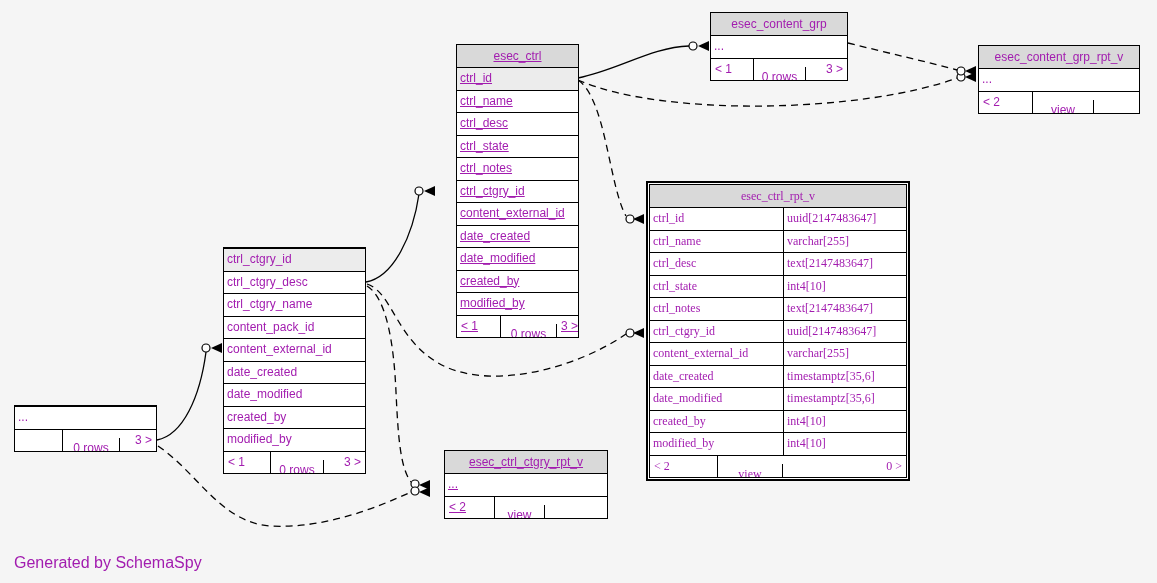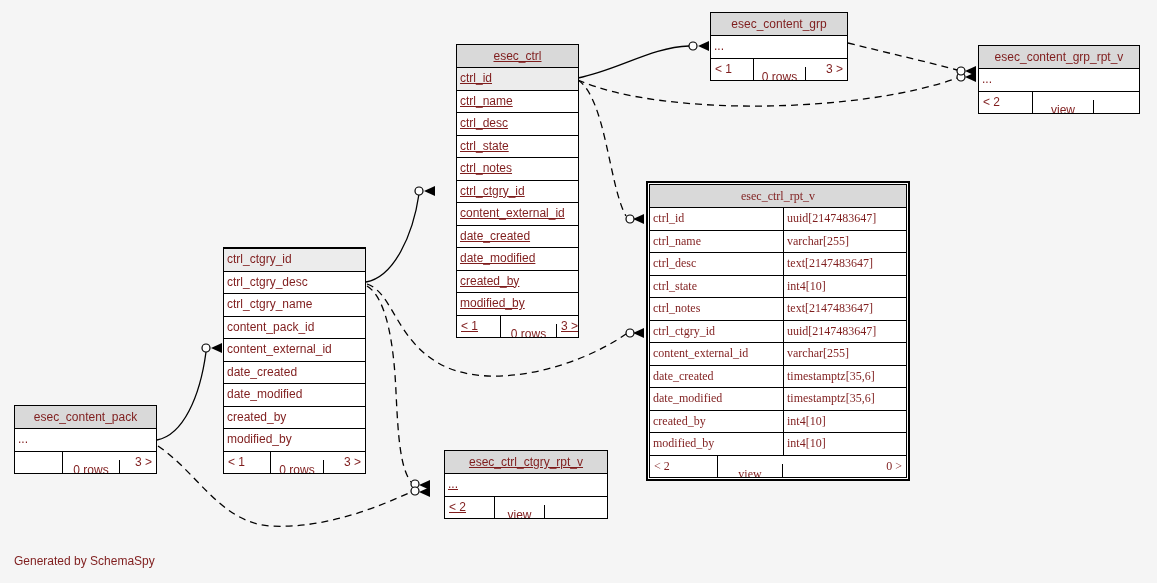--- a/index.html
+++ b/index.html
@@ -1,20 +1,20 @@
 <!DOCTYPE html>
 <html><head>
 <meta charset="utf-8">
 <style>
   html,body { margin:0; padding:0; }
   body { font-family:"Liberation Sans", sans-serif; }
   .canvas {
     position:relative; width:1157px; height:583px;
     background:#f5f5f5; overflow:hidden;
-    font-size:12px; color:#7f1d1d;
+    font-size:12px; color:#a21caf;
   }
   svg.edges { position:absolute; left:0; top:0; z-index:1; }
   .tbl {
     position:absolute; z-index:2; background:#fff;
     border:1px solid #000; box-sizing:border-box;
   }
   .hdr {
     background:#d9d9d9; height:22px; line-height:22px;
     text-align:center; white-space:nowrap; overflow:hidden;
   }
@@ -29,21 +29,21 @@
   .ct { flex:1; padding:0 3px; overflow:hidden; white-space:nowrap; }
   .ft { display:flex; height:22px; line-height:20px; border-top:1px solid #000; box-sizing:border-box; }
   .fc { box-sizing:border-box; border-right:1px solid #000; padding:0 4px; overflow:hidden; white-space:nowrap; }
   .fc.center { text-align:center; padding:0 2px;margin-top:8px; }
   .fc.last { flex:1; border-right:none; text-align:right; }
   .focus-wrap {
     position:absolute; z-index:2; border:2px solid #000;
     background:#fff; padding:1px; box-sizing:border-box;font-family:Liberation Serif, serif;
   }
   .focus-wrap .tbl { position:static; width:100%; height:100%; }
-  .note { position:absolute; z-index:2; left:14px; top:554px; font-size:12px; }
+  .note { position:absolute; z-index:2; left:14px; top:554px; font-size:16px; }
   .edge { fill:none; stroke:#000; stroke-width:1.3; }
   .edge.dashed { stroke-dasharray:7 5; }
   .glyph-circle { fill:#fdfdfd; stroke:#000; stroke-width:1.2; }
   .glyph-crow { fill:#000; stroke:none; }
 </style>
 </head>
 <body>
 
 <div class="canvas">
 
@@ -210,21 +210,20 @@
     <div class="row">created_by</div>
     <div class="row">modified_by</div>
     <div class="ft">
       <div class="fc" style="width:47px;">&lt; 1</div>
       <div class="fc center" style="width:53px;">0 rows</div>
       <div class="fc last">3 &gt;</div>
     </div>
   </div>
 
   <div class="tbl" style="left:14px; top:405px; width:143px;">
-    <div class="hdr">esec_content_pack</div>
     <div class="row">...</div>
     <div class="ft">
       <div class="fc" style="width:48px;"></div>
       <div class="fc center" style="width:57px;">0 rows</div>
       <div class="fc last">3 &gt;</div>
     </div>
   </div>
 
   <div class="tbl" style="left:444px; top:450px; width:164px;text-decoration:underline;">
     <div class="hdr">esec_ctrl_ctgry_rpt_v</div>

